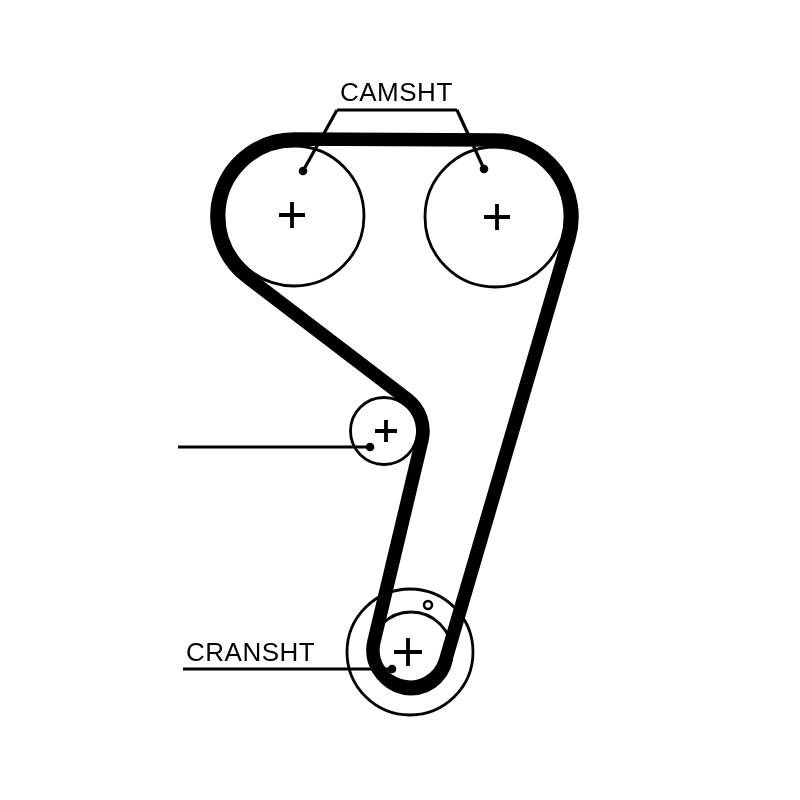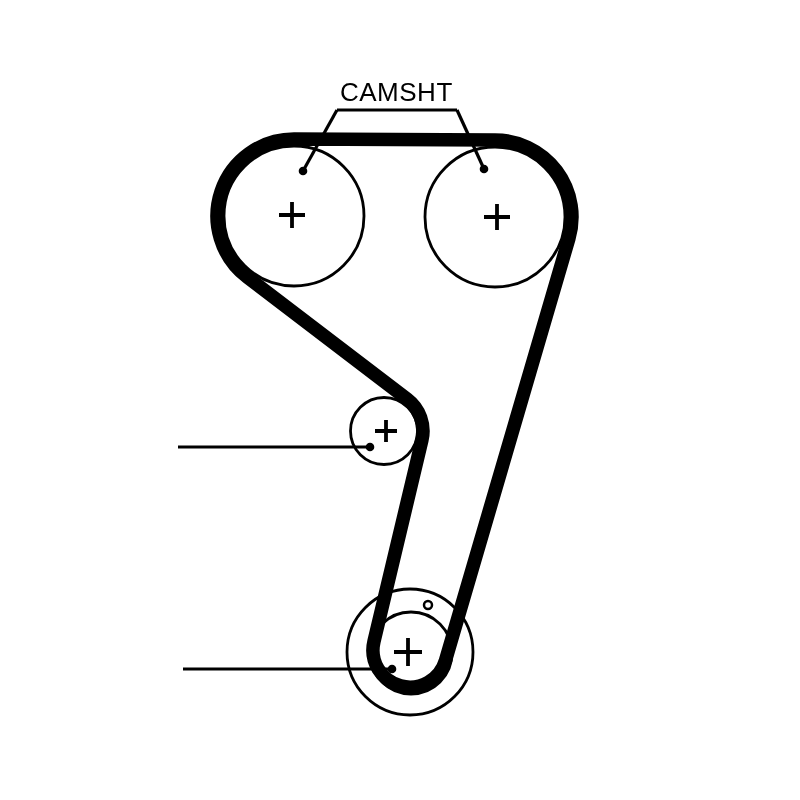--- a/index.html
+++ b/index.html
@@ -105,14 +105,15 @@
     <path class="leader" d="M 178 447 H 370"></path>
     <circle class="leader-dot" cx="370" cy="447" r="4.3"></circle>
 
     <path class="leader" d="M 183 669 H 392"></path>
     <circle class="leader-dot" cx="392" cy="669" r="4.3"></circle>
   </svg>
 
   <div class="label label-camshaft">CAMSHT</div>
 
 
+  <div class="label label-crankshaft">CRANSHT</div>
 
 </div>
 
 </body></html>

